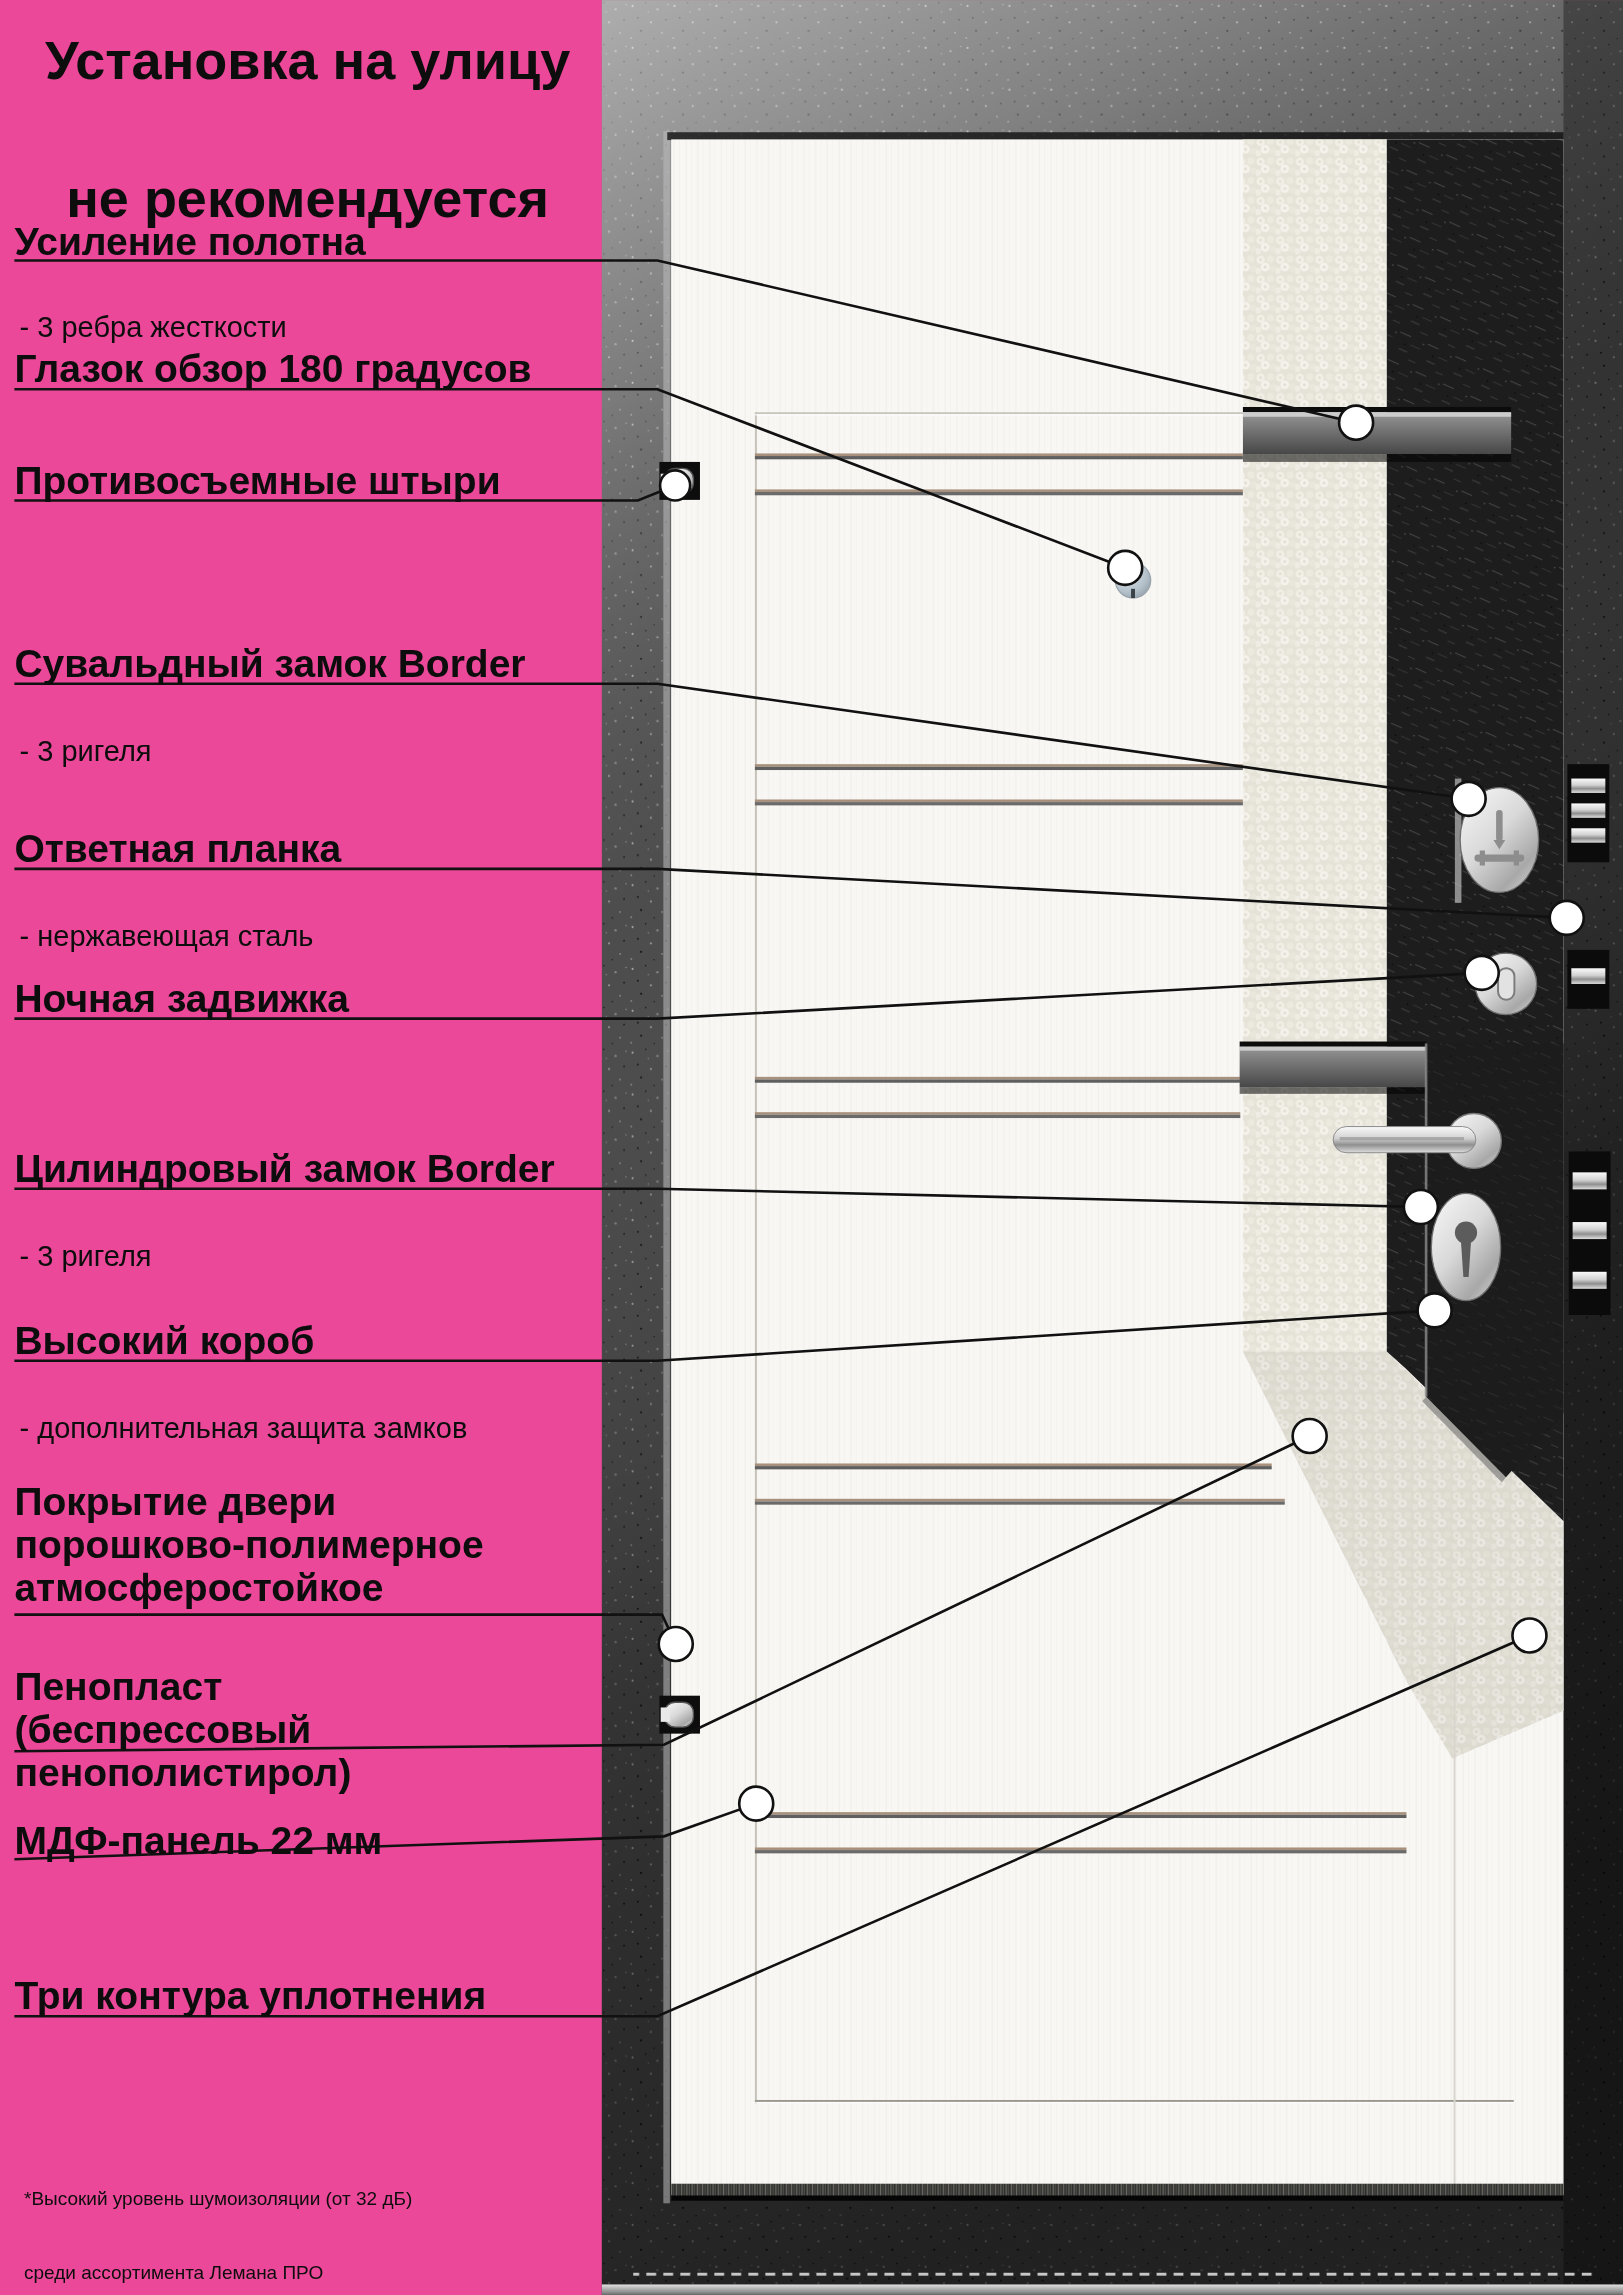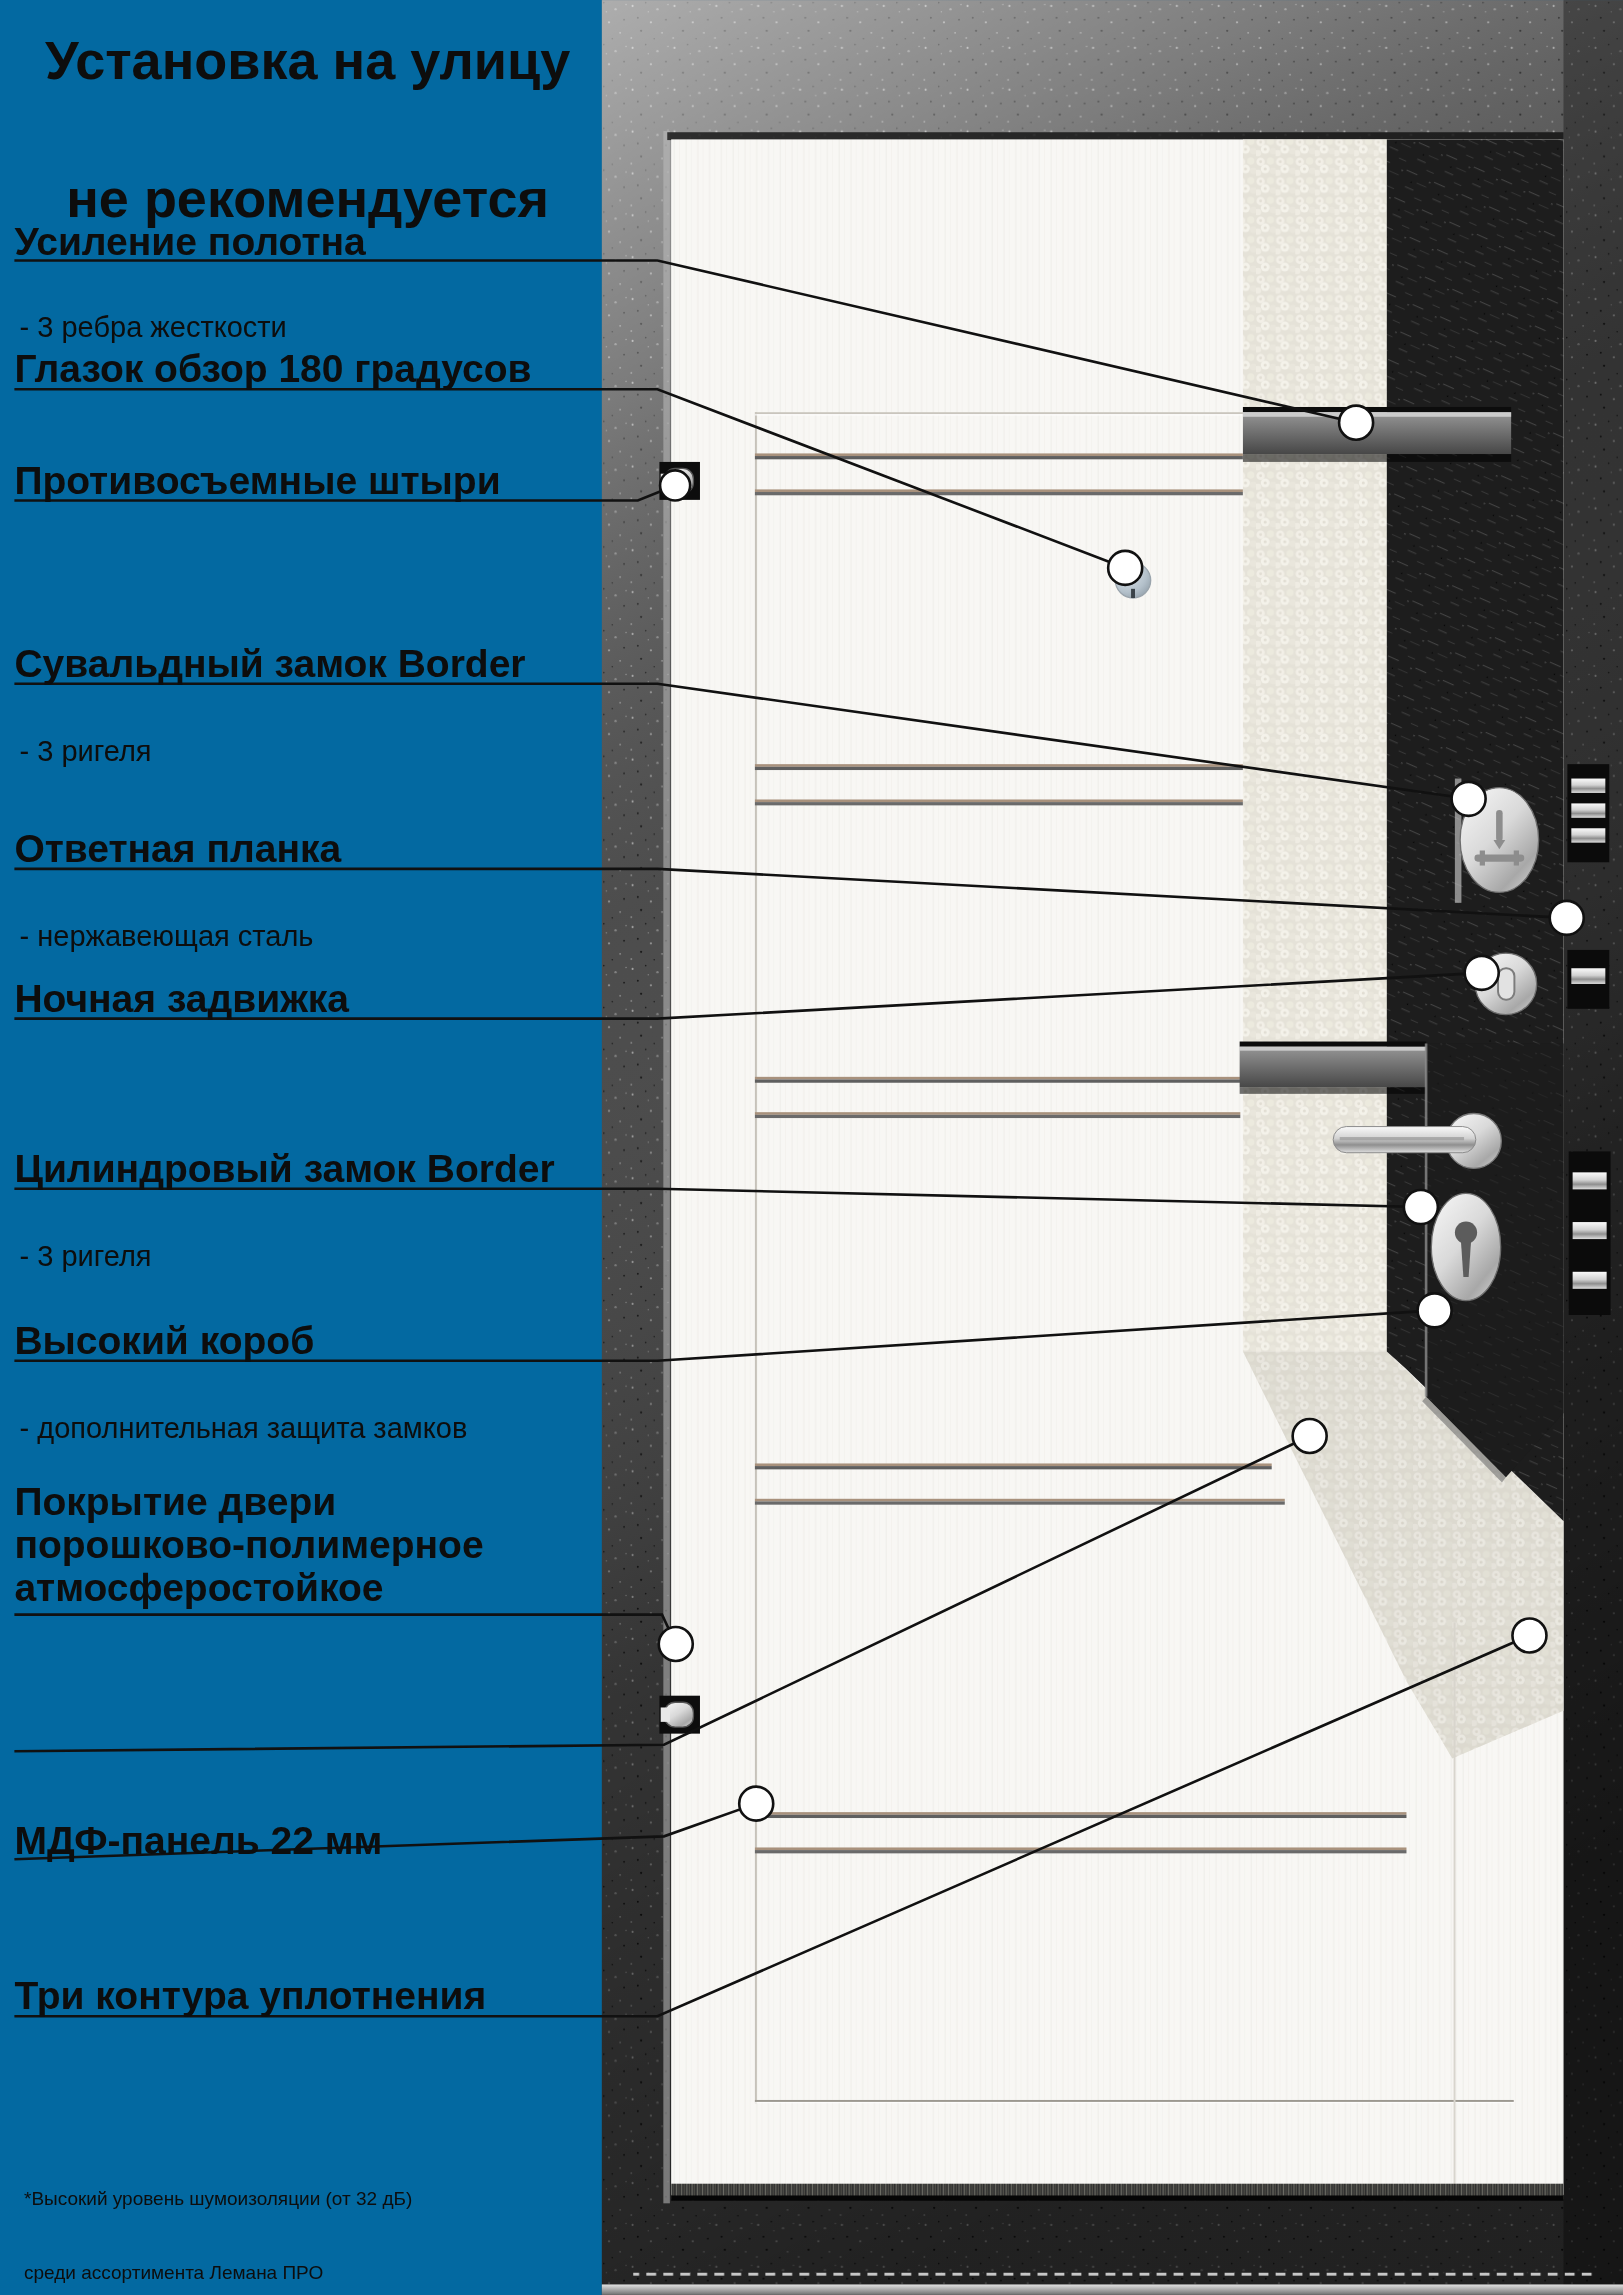--- a/index.html
+++ b/index.html
@@ -1,16 +1,16 @@
 <!DOCTYPE html>
 <html style="font-size:10.5px"><head>
 <meta charset="utf-8">
 <style>
   html,body{margin:0;padding:0;background:#ffffff;}
-  #page{position:relative;width:1623px;height:2295px;background:#0369a1;overflow:hidden;
+  #page{position:relative;width:1623px;height:2295px;background:#ec4899;overflow:hidden;
         font-family:"Liberation Sans", sans-serif;color:#0d0d0d;}
   #art{position:absolute;left:0;top:0;width:1623px;height:2295px;}
   .txt{position:absolute;white-space:pre-line;}
   #title{left:19.6px;top:26px;width:576px;text-align:center;font-size:54px;font-weight:bold;line-height:69px;letter-spacing:0;}
   .feat-label{left:14.4px;font-size:39px;font-weight:bold;line-height:43px;width:622px;}
   .feat-note{left:19.6px;font-size:29px;font-weight:normal;line-height:33px;width:622px;margin-top:43px;}
   #footnote{left:24px;top:2180px;font-size:19px;line-height:37px;width:654px;}
 </style>
 </head>
 <body>
@@ -322,20 +322,22 @@
   <div class="txt feat-label" style="top:977px">Ночная задвижка</div>
   <div class="txt feat-note" style="top:1197px">- 3 ригеля</div>
 
   <div class="txt feat-label" style="top:1319px">Высокий короб</div>
   <div class="txt feat-note" style="top:1369px">- дополнительная защита замков</div>
 
   <div class="txt feat-label" style="top:1480px">Покрытие двери
 порошково-полимерное
 атмосферостойкое</div>
 
+  <div class="txt feat-label" style="top:1665px">Пенопласт
+(беспрессовый пенополистирол)</div>
 
   <div class="txt feat-label" style="top:1819px">МДФ-панель 22 мм</div>
 
   <div class="txt feat-label" style="top:1974px">Три контура уплотнения</div>
 
   <div id="footnote" class="txt"><span>*Высокий уровень шумоизоляции (от 32 дБ)</span><br>
   <span>среди ассортимента Лемана ПРО</span></div>
 
 </div>
 

